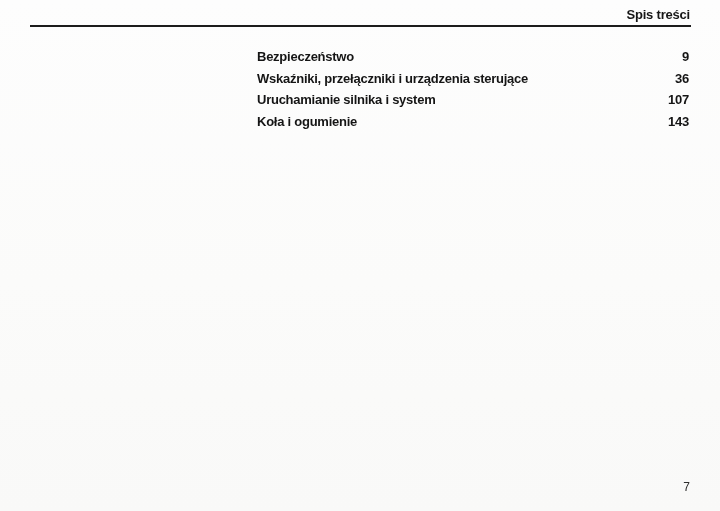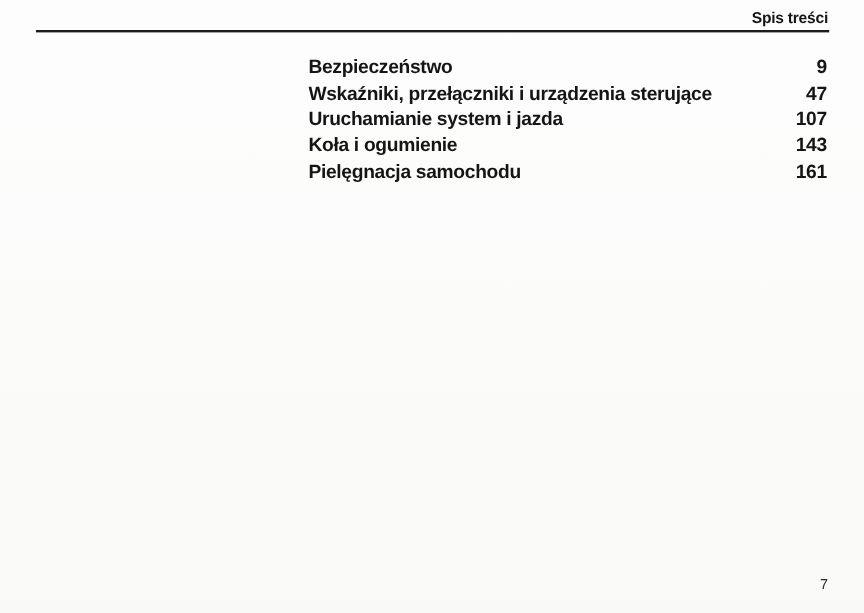--- a/index.html
+++ b/index.html
@@ -44,21 +44,21 @@
     top: 46px;
     left: 257px;
     right: 31px;
   }
   .toc-row {
     display: flex;
     justify-content: space-between;
     align-items: flex-start;
     height: 21.7px;
     line-height: 21.7px;
-    font-size: 16px;
+    font-size: 13px;
     font-weight: 700;
     letter-spacing: -0.25px;
     color: #151515;
     white-space: nowrap;
   }
   .toc-title {
     flex: 1 1 auto;
     overflow: hidden;
     text-align: left;
   }
@@ -86,31 +86,27 @@
 
   <div class="head-rule"></div>
 
   <div class="toc" id="toc-list">
       <div class="toc-row">
       <span class="toc-title">Bezpieczeństwo</span>
       <span class="toc-page">9</span>
     </div>
       <div class="toc-row">
       <span class="toc-title">Wskaźniki, przełączniki i urządzenia sterujące</span>
-      <span class="toc-page">47</span>
+      <span class="toc-page">36</span>
     </div>
       <div class="toc-row">
-      <span class="toc-title">Uruchamianie system i jazda</span>
+      <span class="toc-title">Uruchamianie silnika i system</span>
       <span class="toc-page">107</span>
     </div>
       <div class="toc-row">
       <span class="toc-title">Koła i ogumienie</span>
       <span class="toc-page">143</span>
-    </div>
-      <div class="toc-row">
-      <span class="toc-title">Pielęgnacja samochodu</span>
-      <span class="toc-page">161</span>
     </div>
     </div>
 
   <div class="folio">7</div>
 
 </div>
 
 </body></html>

